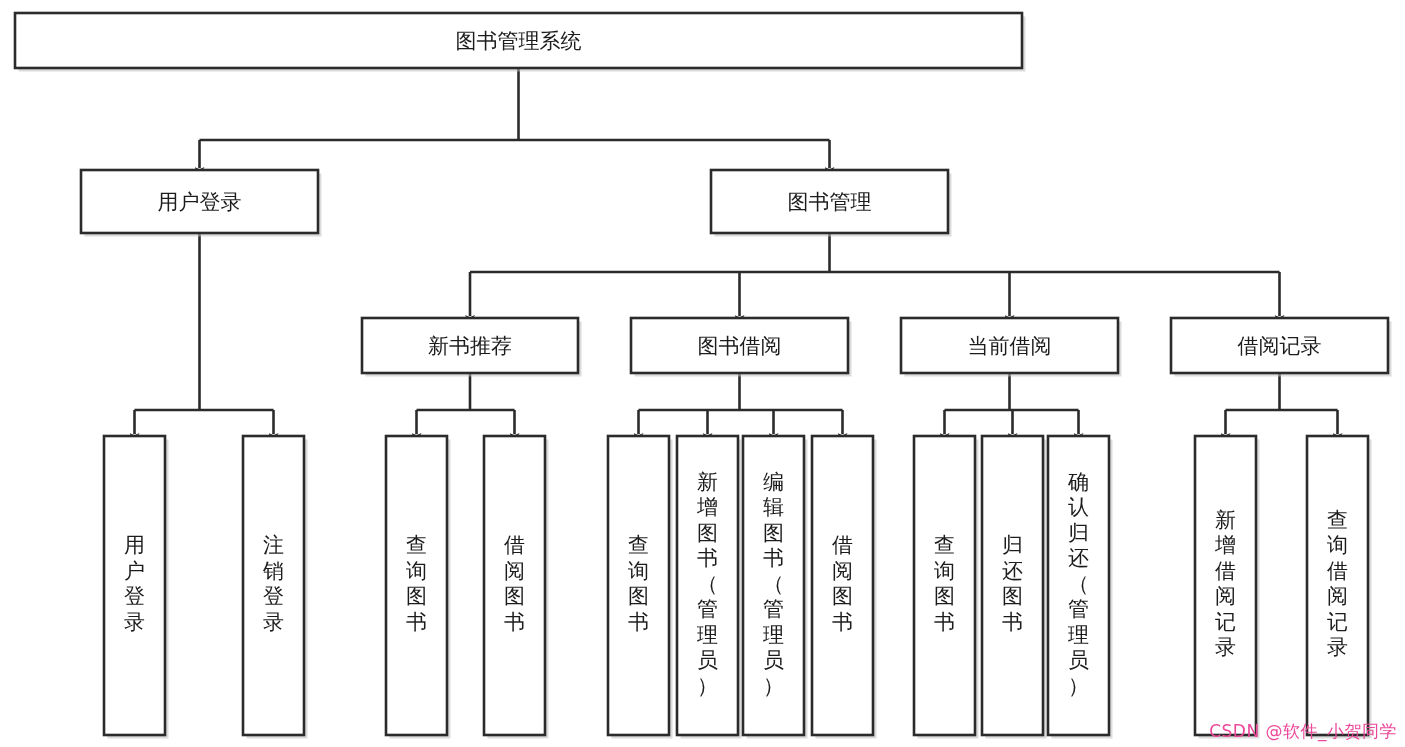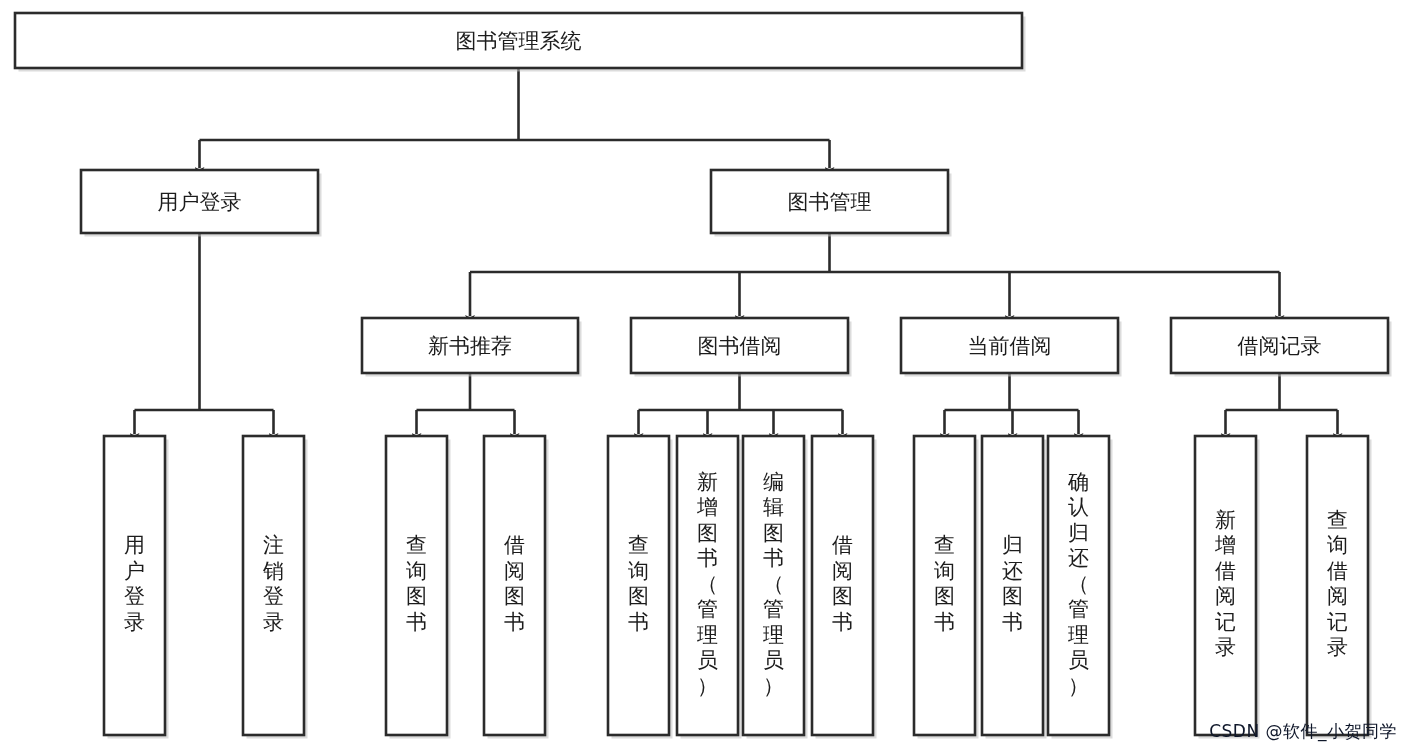--- a/index.html
+++ b/index.html
@@ -54,21 +54,21 @@
     font-size: 21px;
     fill: #1c1c1c;
     text-anchor: middle;
   }
   .watermark {
     position: absolute;
     right: 8px;
     bottom: 4px;
     font-family: "DejaVu Sans", "Liberation Sans", sans-serif;
     font-size: 17px;
-    color: #0f172a;
+    color: #ec4899;
     white-space: nowrap;
     letter-spacing: 0.5px;
     user-select: none;
   }
 </style>
 </head>
 <body>
 
 <div id="diagram-root">
 

